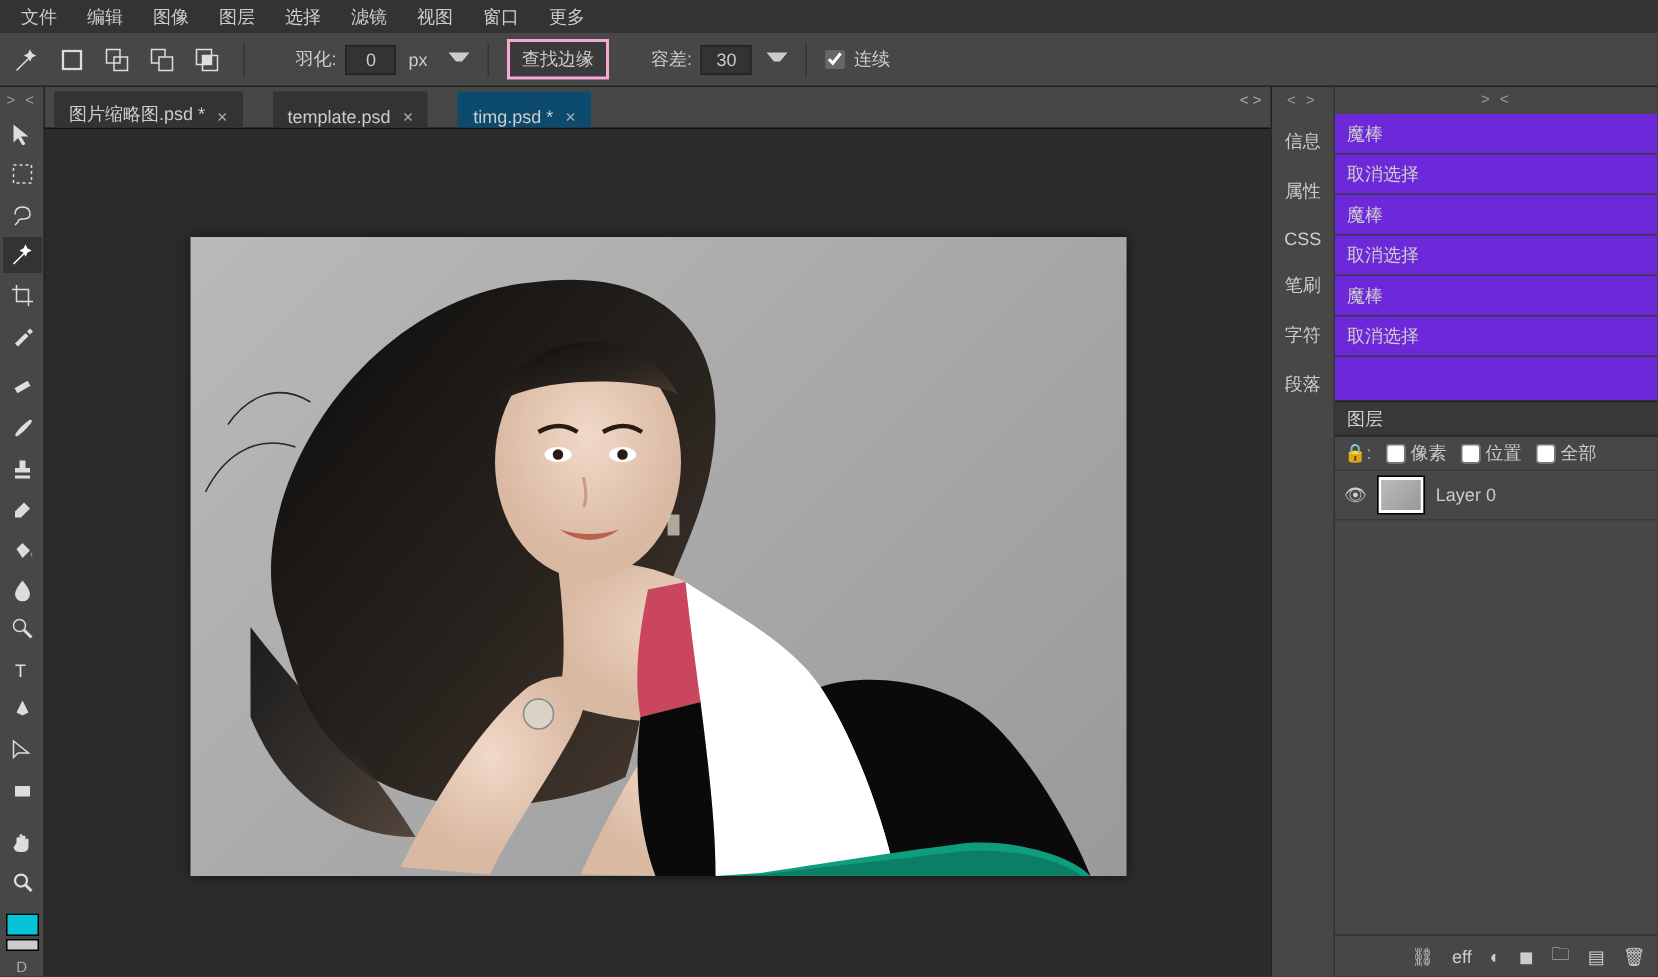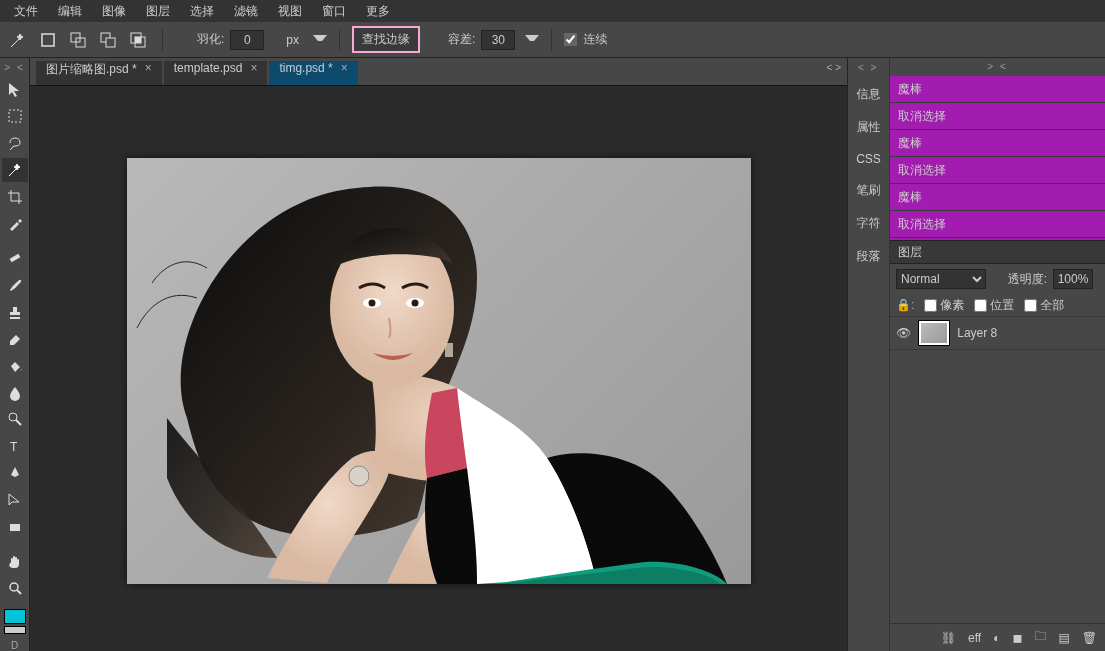--- a/index.html
+++ b/index.html
@@ -3,51 +3,51 @@
 <meta charset="utf-8">
 <style>
 *{margin:0;padding:0;box-sizing:border-box;font-family:"Microsoft YaHei",Arial,sans-serif;font-size:12px;color:#ccc;user-select:none}
 body{background:#474747;width:1105px;height:651px;overflow:hidden;display:flex;flex-direction:column}
 .menubar{height:22px;background:#333;display:flex;align-items:center;padding:0 4px;gap:0}
 .menubar .item{padding:3px 10px;cursor:pointer}
 .optbar{height:36px;background:#474747;border-bottom:1px solid #222;display:flex;align-items:center;padding:0 6px;gap:6px}
 .optbar .icon-btn{width:24px;height:24px;display:flex;align-items:center;justify-content:center;cursor:pointer}
 .optbar .label{margin-left:22px}
 .optbar input[type=text]{width:34px;height:20px;background:#333;border:1px solid #222;color:#ccc;text-align:center}
-.optbar .unit{margin-left:16px;margin-right:4px}
+.optbar .unit{margin-left:2px;margin-right:4px}
 .optbar .dd{width:14px;height:14px;display:inline-block;border-left:5px solid transparent;border-right:5px solid transparent;border-top:6px solid #ccc;margin-left:4px;cursor:pointer;position:relative;top:2px}
 .optbar .btn{background:#3a3a3a;border:2px solid #f9a8d4;padding:3px 8px;cursor:pointer}
 .optbar .sep{width:1px;height:22px;background:#333;margin:0 6px}
 .content{flex:1;display:flex;min-height:0}
 .toolbar{width:30px;background:#474747;border-right:1px solid #222;display:flex;flex-direction:column;align-items:center;padding-top:4px;gap:2px}
 .toolbar .th{font-size:10px;color:#999;letter-spacing:2px;margin-bottom:2px}
 .toolbar .tool{width:26px;height:26px;display:flex;align-items:center;justify-content:center;cursor:pointer;color:#ddd}
 .toolbar .tool.active{background:#333}
 .toolbar .swatch{width:22px;height:16px;background:#06c4d6;margin-top:6px;border:1px solid #000}
 .toolbar .sw2{width:22px;height:8px;background:#ccc;border:1px solid #000}
 .toolbar .dlabel{font-size:10px;color:#aaa;margin-top:4px}
 .main{flex:1;display:flex;flex-direction:column;background:#2b2b2b;min-width:0}
 .tabs{height:28px;background:#474747;display:flex;align-items:flex-end;padding-left:6px;border-bottom:1px solid #111;position:relative}
 .tabs .tabh{position:absolute;right:6px;top:4px;font-size:10px;color:#aaa}
-.tab{background:#333;height:24px;display:flex;align-items:flex-start;padding:0 10px;margin-right:2px;cursor:pointer;color:#ddd}
+.tab{background:#333;height:24px;display:flex;align-items:flex-end;padding:0 10px;margin-right:20px;cursor:pointer;color:#ddd}
 .tab.active{background:#0c4a6e}
 .tab .x{margin-left:8px;color:#aaa;cursor:pointer}
 .canvas{flex:1;display:flex;align-items:flex-start;justify-content:center;overflow:hidden;padding-top:72px}
 .image{width:624px;height:426px;background:linear-gradient(135deg,#b9b9b9 0%,#a9a9a9 50%,#9a9a9a 100%);position:relative;box-shadow:0 0 8px rgba(0,0,0,.6);overflow:hidden}
 .image svg{position:absolute;inset:0}
 .rpanels{width:258px;background:#474747;border-left:1px solid #222;display:flex;position:relative}
 .sidetabs{width:42px;background:#474747;border-right:1px solid #333;display:flex;flex-direction:column;align-items:center;padding-top:24px;gap:8px}
 .sidetabs .th{position:absolute;top:4px;left:10px;font-size:10px;color:#999;letter-spacing:2px}
 .sidetabs .st{padding:4px 4px;cursor:pointer;color:#ccc;font-size:12px;text-align:left}
 .pstack{flex:1;display:flex;flex-direction:column}
 .pstack .th2{height:18px;text-align:center;font-size:10px;color:#999;letter-spacing:2px;padding-top:3px}
 .panel-tabs{height:24px;background:#383838;display:flex;align-items:center;border-bottom:1px solid #222}
 .panel-tabs .pt{padding:4px 10px;cursor:pointer;background:#333}
 .panel-tabs .pt.active{background:#474747}
-.hist{height:164px;overflow:auto;background:#a21caf}
+.hist{height:191px;overflow:auto;background:#6d28d9}
 .hist .hi{height:27px;display:flex;align-items:center;padding-left:8px;border-bottom:1px solid #3a3a3a;cursor:pointer}
 .layers-hdr{height:24px;background:#383838;display:flex;align-items:center;padding-left:8px;border-top:1px solid #222;border-bottom:1px solid #222}
 .lay-opts{height:30px;display:flex;align-items:center;padding:0 6px;gap:6px}
 .lay-opts select{background:#333;color:#ccc;border:1px solid #222;height:20px;width:90px}
 .lay-opts .opl{margin-left:auto}
 .lay-opts input{width:40px;height:20px;background:#333;border:1px solid #222;color:#ccc;text-align:center}
 .lay-locks{height:22px;display:flex;align-items:center;padding:0 6px;gap:10px}
 .lay-locks .lock{color:#aaa}
 .lay-locks label{display:flex;align-items:center;gap:3px;cursor:pointer}
 .layer-row{height:34px;display:flex;align-items:center;padding:0 6px;gap:8px;border-bottom:1px solid #3a3a3a;border-top:1px solid #3a3a3a;cursor:pointer}
@@ -309,45 +309,39 @@
       <div class="th2">&gt; &lt;</div>
       <div class="hist">
         <div class="hi">魔棒</div>
         <div class="hi">取消选择</div>
         <div class="hi">魔棒</div>
         <div class="hi">取消选择</div>
         <div class="hi">魔棒</div>
         <div class="hi">取消选择</div>
       </div>
       <div class="layers-hdr">图层</div>
-      <div class="lay-opts">
-        <select><option>Normal</option></select>
-        <span class="opl">透明度:</span>
-        <input type="text" value="100%" style="">
-        <span class="dd"></span>
-      </div>
       <div class="lay-locks">
         <span class="lock">🔒:</span>
         <label>
             <input type="checkbox" style="">
             <span>像素</span>
           </label>
         <label>
             <input type="checkbox" style="">
             <span>位置</span>
           </label>
         <label>
             <input type="checkbox" style="">
             <span>全部</span>
           </label>
       </div>
       <div class="layer-row">
         <span class="eye">👁</span>
         <span class="thumb"></span>
-        <span>Layer 8</span>
+        <span>Layer 0</span>
       </div>
       <div class="footer-icons">
         <span>⛓</span>
         <span>eff</span>
         <span>◐</span>
         <span>◼</span>
         <span>🗀</span>
         <span>▤</span>
         <span>🗑</span>
       </div>

